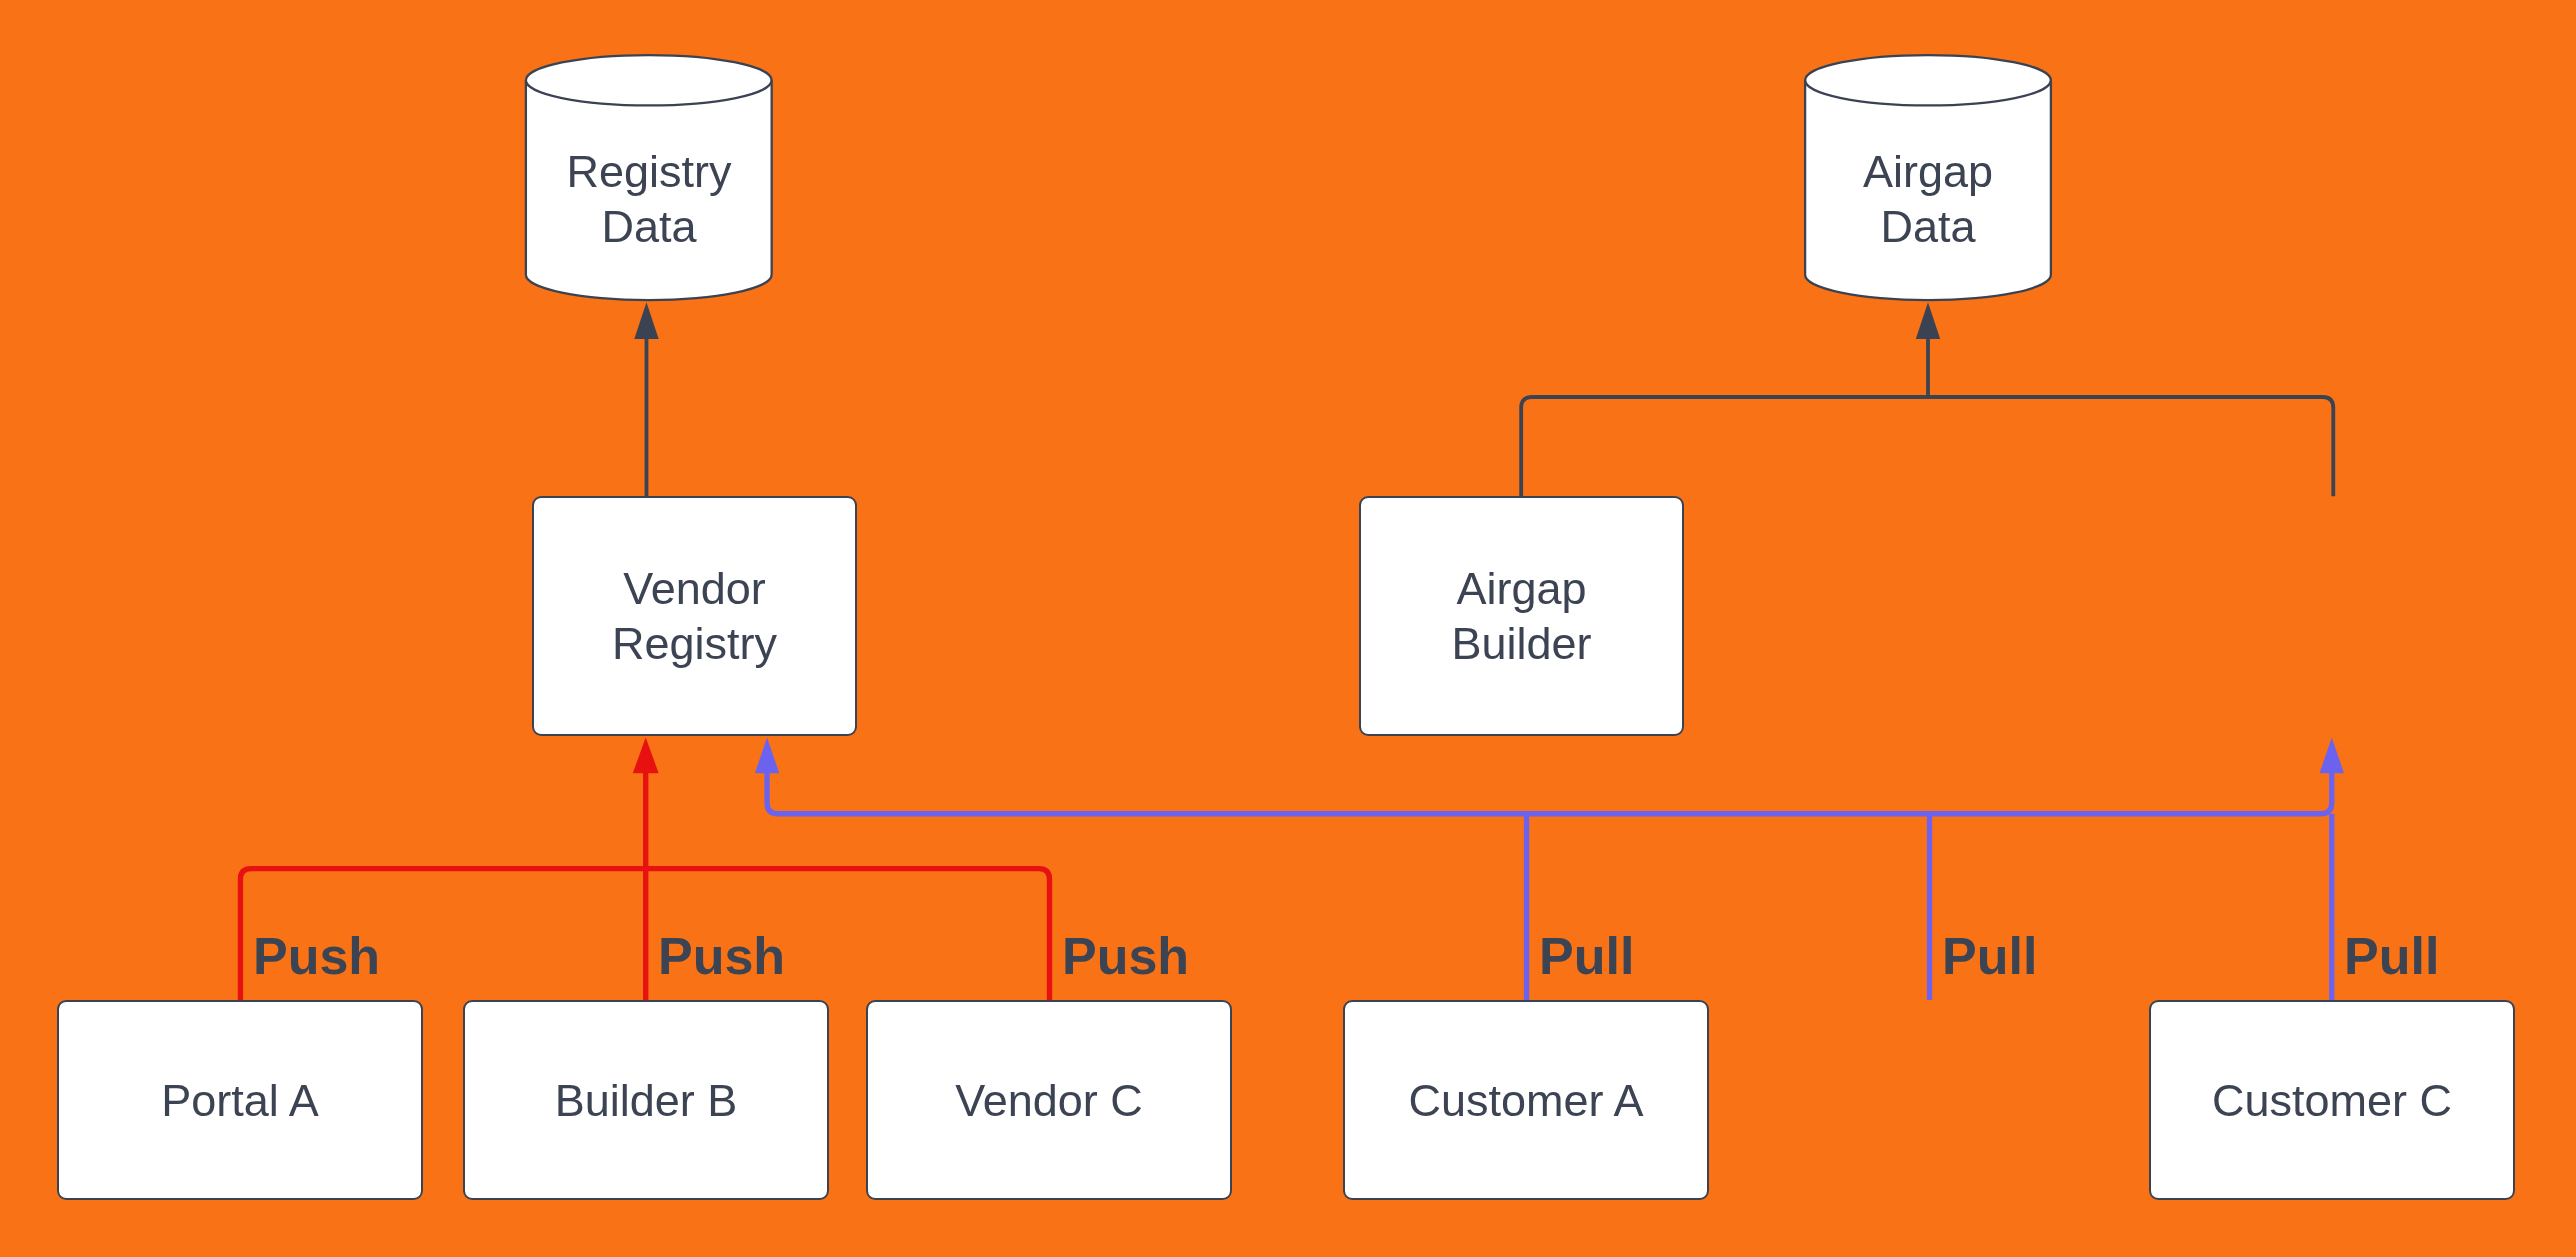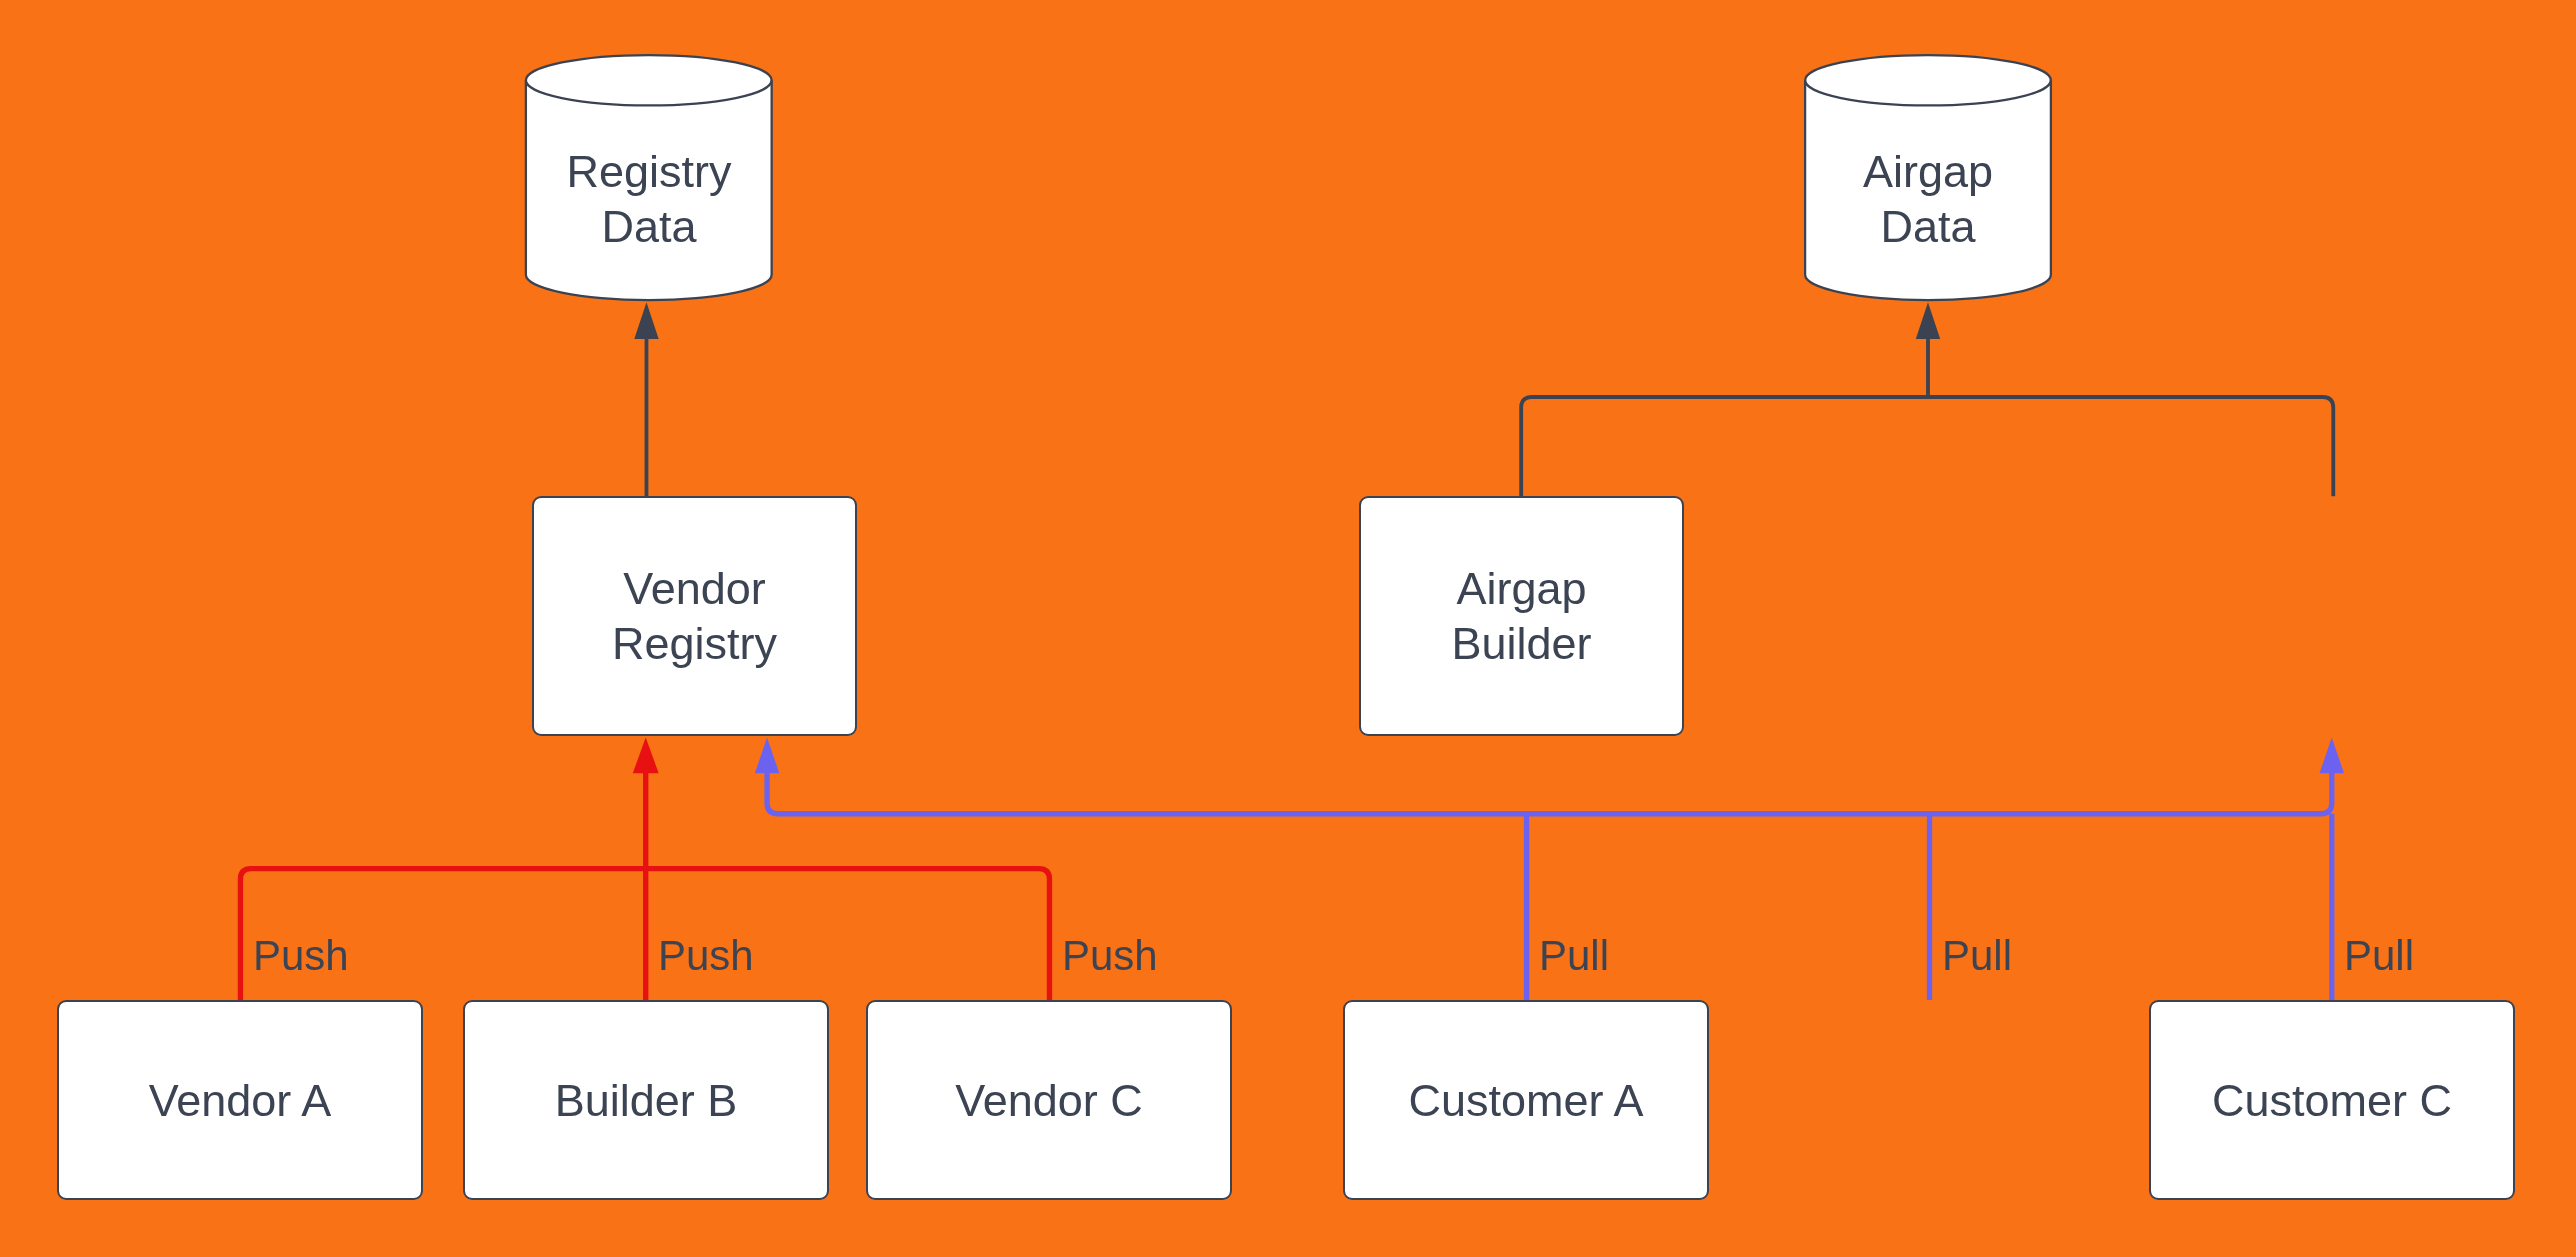--- a/index.html
+++ b/index.html
@@ -44,23 +44,24 @@
     justify-content: center;
     text-align: center;
     color: #3c4453;
     font-size: 45px;
     line-height: 55px;
     white-space: pre-line;
   }
   .edge-label {
     position: absolute;
     color: #3c4453;
-    font-size: 42px;
+    font-size: 52px;
     line-height: 46px;
     white-space: nowrap;
+    font-weight: bold;
   }
 </style>
 </head>
 <body>
 
 <div class="canvas">
 
   <svg class="wires" viewBox="0 0 3375 1648">
 
     <path d="M 847 650 L 847 444" fill="none" stroke="#3b4352" stroke-width="5"></path>
@@ -95,21 +96,21 @@
   <div class="cyl-label" style="left:526px; top:130px; width:246px; height:137px;">Registry
 Data</div>
   <div class="cyl-label" style="left:1805px; top:130px; width:246px; height:137px;">Airgap
 Data</div>
 
   <div class="node" style="left:484px; top:496px; width:325px; height:240px;margin-left:48px;">Vendor
 Registry</div>
   <div class="node" style="left:1359px; top:496px; width:325px; height:240px;">Airgap
 Builder</div>
 
-  <div class="node" style="left:57px; top:1000px; width:366px; height:200px;">Vendor A</div>
+  <div class="node" style="left:57px; top:1000px; width:366px; height:200px;">Portal A</div>
   <div class="node" style="left:463px; top:1000px; width:366px; height:200px;">Builder B</div>
   <div class="node" style="left:866px; top:1000px; width:366px; height:200px;">Vendor C</div>
   <div class="node" style="left:1343px; top:1000px; width:366px; height:200px;">Customer A</div>
   <div class="node" style="left:2149px; top:1000px; width:366px; height:200px;">Customer C</div>
 
   <div class="edge-label" style="left:253px; top:933px;">Push</div>
   <div class="edge-label" style="left:658px; top:933px;">Push</div>
   <div class="edge-label" style="left:1062px; top:933px;">Push</div>
   <div class="edge-label" style="left:1539px; top:933px;">Pull</div>
   <div class="edge-label" style="left:1942px; top:933px;">Pull</div>

